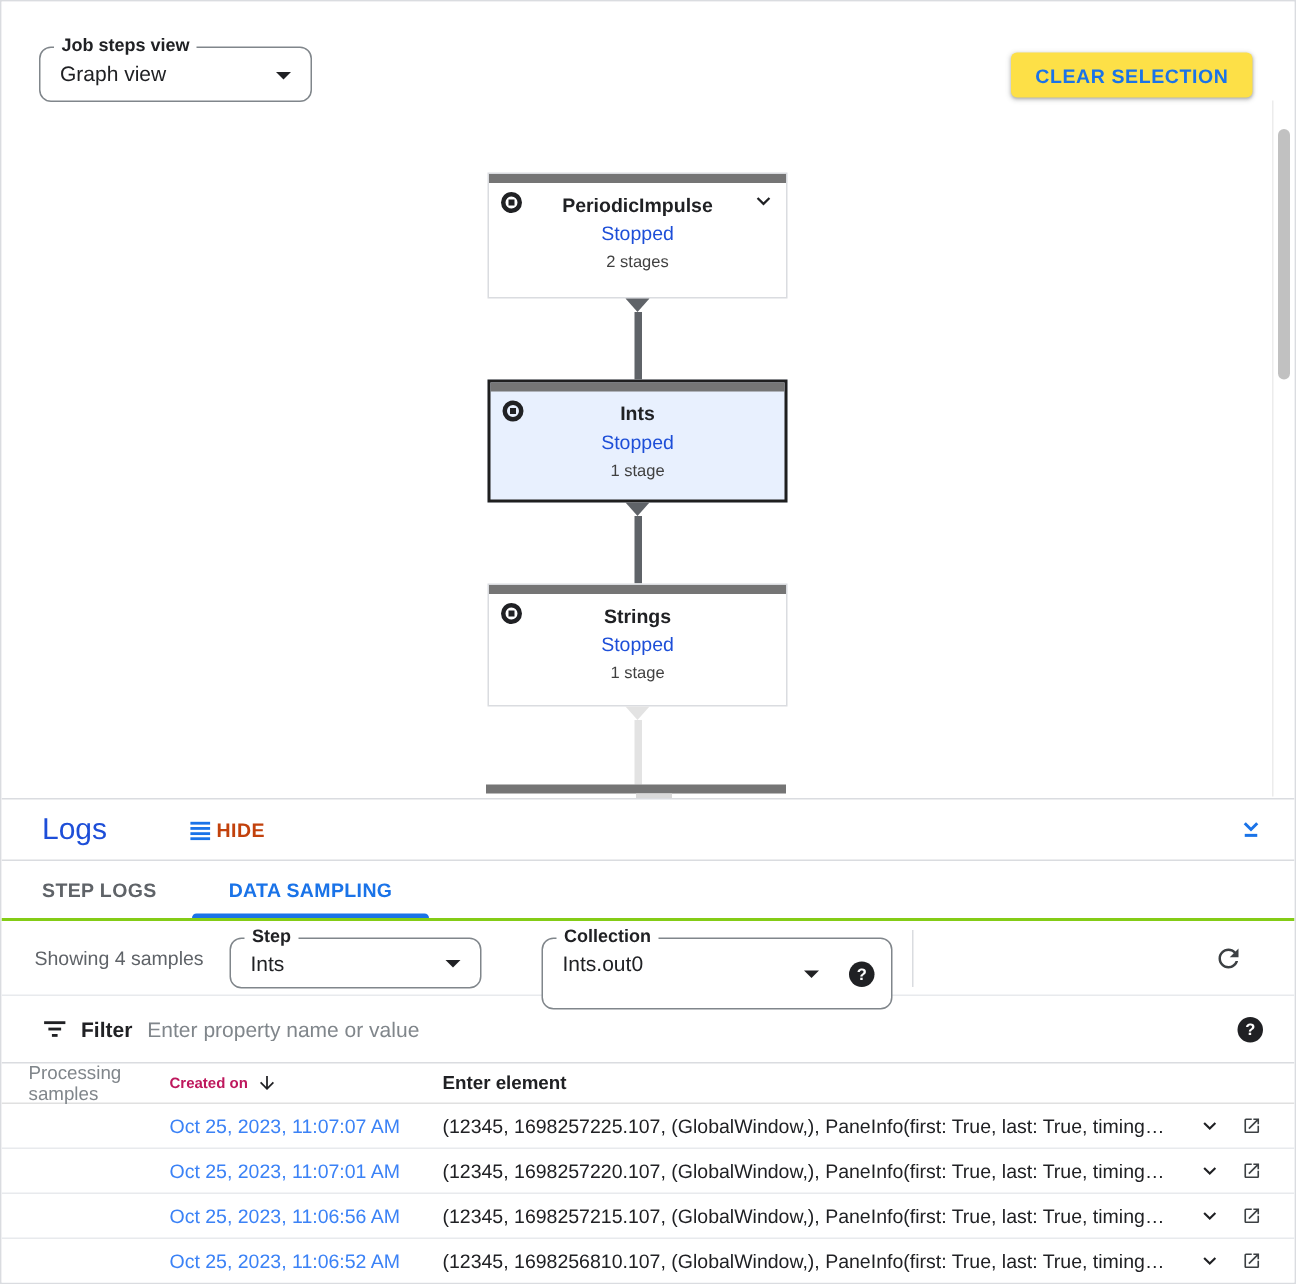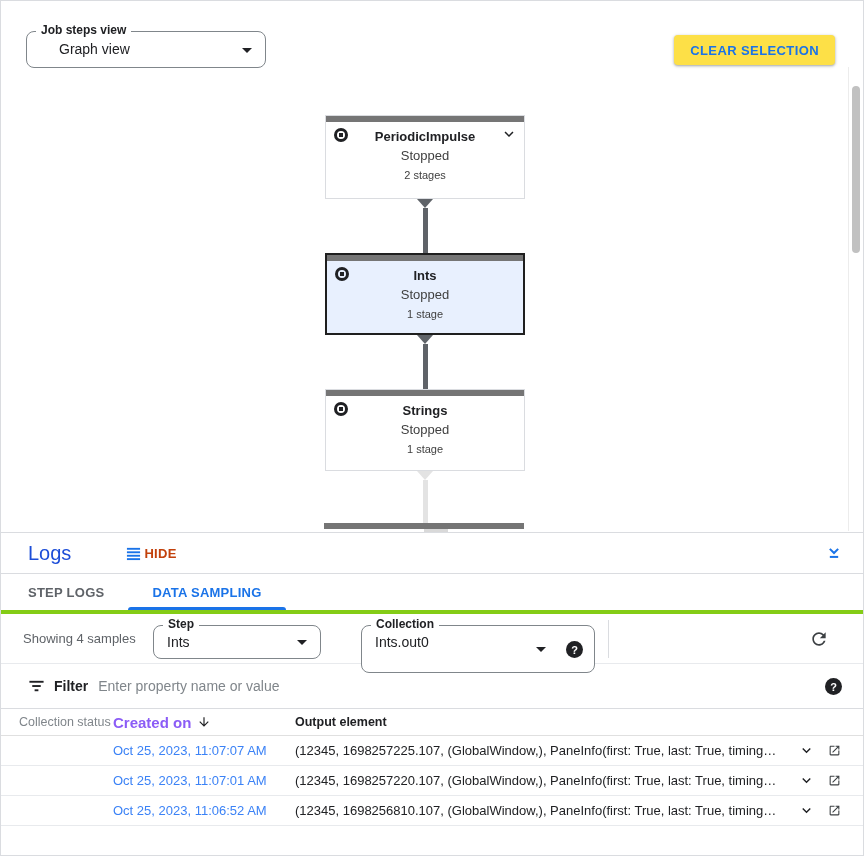--- a/index.html
+++ b/index.html
@@ -31,21 +31,21 @@
     display: block; font-size: 14px; color: #202124;
     padding-left: 13px; white-space: nowrap; overflow: hidden;
   }
   .dd-arrow {
     position: absolute; top: 50%; margin-top: -2px; right: 13px;
     width: 0; height: 0;
     border-left: 5px solid transparent; border-right: 5px solid transparent;
     border-top: 5px solid #202124;
   }
 
-  .job-steps-select { left: 25px; top: 30px; width: 240px; height: 37px; padding-left: 19px; }
+  .job-steps-select { left: 25px; top: 30px; width: 182px; height: 37px; }
   .job-steps-select .fvalue { line-height: 35px; }
 
   .clear-btn {
     position: absolute; right: 28px; top: 34px; height: 30px; padding: 0 16px;
     background: #fde047; border: none; border-radius: 4px;
     box-shadow: 0 1px 2px rgba(60,64,67,.3), 0 1px 3px 1px rgba(60,64,67,.15);
     color: #1a73e8; font-family: "Liberation Sans", sans-serif;
     font-size: 13px; font-weight: 700; letter-spacing: .4px; cursor: pointer;
   }
 
@@ -60,21 +60,21 @@
   .record-icon {
     position: absolute; left: 8px; top: 6px;
     width: 14px; height: 14px; border: 3px solid #202124; border-radius: 50%;
   }
   .record-icon::after {
     content: ""; position: absolute; left: 50%; top: 50%;
     width: 4px; height: 4px; margin: -2px 0 0 -2px; background: #202124;
   }
   .node-chevron { position: absolute; right: 6px; top: 3px; width: 18px; height: 18px; cursor: pointer; }
   .node-title  { font-size: 13px; font-weight: 700; line-height: 19px; }
-  .node-status { font-size: 13px; color: #404040; line-height: 20px; }
+  .node-status { font-size: 13px; color: #1d4ed8; line-height: 20px; }
   .node-stages { font-size: 11px; color: #404040; line-height: 18px; }
 
   .edge { position: absolute; left: 324px; width: 200px; display: flex; flex-direction: column; align-items: center; }
   .edge .arrowhead {
     width: 0; height: 0;
     border-left: 8px solid transparent; border-right: 8px solid transparent;
   }
   .edge .edge-line { width: 5px; flex: 1; }
   .edge.dark .arrowhead { border-top: 9px solid #5f6368; }
   .edge.dark .edge-line { background: #5f6368; }
@@ -89,21 +89,21 @@
 
   
   .logs-panel { position: absolute; left: 0; top: 531px; width: 100%; height: 325px; background: #fff; border-top: 1px solid #dadce0; }
 
   .logs-header { height: 41px; display: flex; align-items: center; border-bottom: 1px solid #dadce0; position: relative; }
   .logs-title { font-size: 20px; color: #1d4ed8; margin-left: 27px; }
   .hide-btn { display: flex; align-items: center; gap: 3px; margin-left: 55px; cursor: pointer; }
   .hide-label { color: #c2410c; font-size: 13px; font-weight: 700; letter-spacing: .3px; }
   .collapse-btn { position: absolute; right: 19px; top: 10px; width: 20px; height: 20px; cursor: pointer; }
 
-  .tabs-bar { height: 40px; display: flex; align-items: stretch; border-bottom: 4px solid #84cc16; padding-left: 3px; }
+  .tabs-bar { height: 40px; display: flex; align-items: stretch; border-bottom: 2px solid #84cc16; padding-left: 3px; }
   .tab {
     display: flex; align-items: center; padding: 0 24px; position: relative;
     font-size: 13px; font-weight: 600; letter-spacing: .25px; color: #5f6368; cursor: pointer;
   }
   .tab.active { color: #1a73e8; }
   .tab.active::after {
     content: ""; position: absolute; left: 0; right: 0; bottom: 0; height: 3px;
     background: #1a73e8; border-radius: 3px 3px 0 0;
   }
 
@@ -130,21 +130,21 @@
     font-family: "Liberation Sans", sans-serif; font-size: 14px; color: #202124;
   }
   .filter-input::placeholder { color: #80868b; }
   .filter-help { position: absolute; right: 21px; top: 14px; }
 
   .table-header { height: 27px; display: flex; align-items: center; border-bottom: 1px solid #e0e0e0; }
   .col-status  { width: 112px; padding-left: 18px; flex: none; }
   .col-created { width: 182px; padding-left: 0; flex: none; }
   .col-output  { flex: 1; overflow: hidden; white-space: nowrap; }
   .table-header .col-status  { font-size: 12.5px; color: #80868b; }
-  .table-header .col-created { font-size: 15px; color: #8b5cf6; font-weight: 600; display: flex; align-items: center; gap: 6px; cursor: pointer; }
+  .table-header .col-created { font-size: 10px; color: #be185d; font-weight: 600; display: flex; align-items: center; gap: 6px; cursor: pointer; }
   .table-header .col-output  { font-size: 12.5px; color: #202124; font-weight: 600; }
 
   .table-row { height: 30px; display: flex; align-items: center; border-bottom: 1px solid #e8eaed; }
   .status-dot { width: 9px; height: 9px; border-radius: 50%; background: #5f6368; margin-left: 4px; }
   .table-row .col-created { font-size: 13px; color: #3b82f6; }
   .table-row .col-output  { font-size: 13px; color: #202124; }
   .row-chevron { width: 34px; flex: none; display: flex; justify-content: center; cursor: pointer; }
   .row-open    { width: 40px; flex: none; display: flex; justify-content: flex-start; padding-left: 5px; cursor: pointer; }
 </style>
 </head>
@@ -273,28 +273,28 @@
       <rect x="1.5" y="3" width="15" height="2" fill="#202124"></rect>
       <rect x="4.5" y="7.5" width="9" height="2" fill="#202124"></rect>
       <rect x="7" y="12" width="4" height="2" fill="#202124"></rect>
     </svg>
     <span class="filter-label">Filter</span>
     <input class="filter-input" type="text" placeholder="Enter property name or value" style="">
     <span class="help-icon filter-help">?</span>
   </div>
 
   <div class="table-header">
-    <div class="col-status">Collection status</div>
+    <div class="col-status">Processing samples</div>
     <div class="col-created">
       <span>Created on</span>
       <svg width="14" height="14" viewBox="0 0 24 24">
         <path d="M20 12l-1.41-1.41L13 16.17V4h-2v12.17l-5.58-5.59L4 12l8 8 8-8z" fill="#202124"></path>
       </svg>
     </div>
-    <div class="col-output">Output element</div>
+    <div class="col-output">Enter element</div>
   </div>
 
   <div class="table-row">
     <div class="col-status"><span class="status-dot"></span></div>
     <div class="col-created">Oct 25, 2023, 11:07:07 AM</div>
     <div class="col-output">(12345, 1698257225.107, (GlobalWindow,), PaneInfo(first: True, last: True, timing…</div>
     <span class="row-chevron">
         <svg width="17" height="17" viewBox="0 0 24 24">
           <path d="M16.59 8.59 12 13.17 7.41 8.59 6 10l6 6 6-6z" fill="#202124"></path>
         </svg>
@@ -315,20 +315,35 @@
           <path d="M16.59 8.59 12 13.17 7.41 8.59 6 10l6 6 6-6z" fill="#202124"></path>
         </svg>
       </span>
     <span class="row-open">
         <svg width="13" height="13" viewBox="0 0 24 24">
           <path d="M19 19H5V5h7V3H5c-1.11 0-2 .9-2 2v14c0 1.1.89 2 2 2h14c1.1 0 2-.9 2-2v-7h-2v7zM14 3v2h3.59l-9.83 9.83 1.41 1.41L19 6.41V10h2V3h-7z" fill="#3c4043"></path>
         </svg>
       </span>
   </div>
 
+  <div class="table-row">
+    <div class="col-status"><span class="status-dot"></span></div>
+    <div class="col-created">Oct 25, 2023, 11:06:56 AM</div>
+    <div class="col-output">(12345, 1698257215.107, (GlobalWindow,), PaneInfo(first: True, last: True, timing…</div>
+    <span class="row-chevron">
+        <svg width="17" height="17" viewBox="0 0 24 24">
+          <path d="M16.59 8.59 12 13.17 7.41 8.59 6 10l6 6 6-6z" fill="#202124"></path>
+        </svg>
+      </span>
+    <span class="row-open">
+        <svg width="13" height="13" viewBox="0 0 24 24">
+          <path d="M19 19H5V5h7V3H5c-1.11 0-2 .9-2 2v14c0 1.1.89 2 2 2h14c1.1 0 2-.9 2-2v-7h-2v7zM14 3v2h3.59l-9.83 9.83 1.41 1.41L19 6.41V10h2V3h-7z" fill="#3c4043"></path>
+        </svg>
+      </span>
+  </div>
 
   <div class="table-row">
     <div class="col-status"><span class="status-dot"></span></div>
     <div class="col-created">Oct 25, 2023, 11:06:52 AM</div>
     <div class="col-output">(12345, 1698256810.107, (GlobalWindow,), PaneInfo(first: True, last: True, timing…</div>
     <span class="row-chevron">
         <svg width="17" height="17" viewBox="0 0 24 24">
           <path d="M16.59 8.59 12 13.17 7.41 8.59 6 10l6 6 6-6z" fill="#202124"></path>
         </svg>
       </span>

